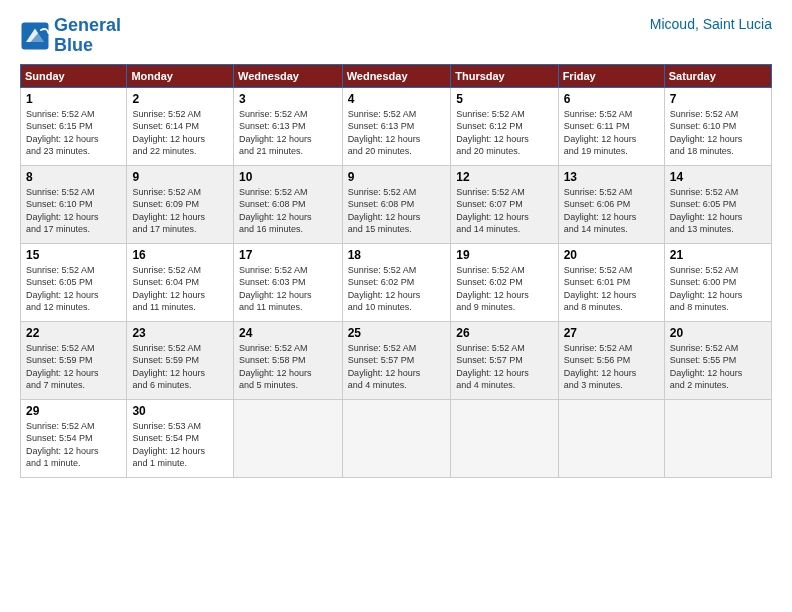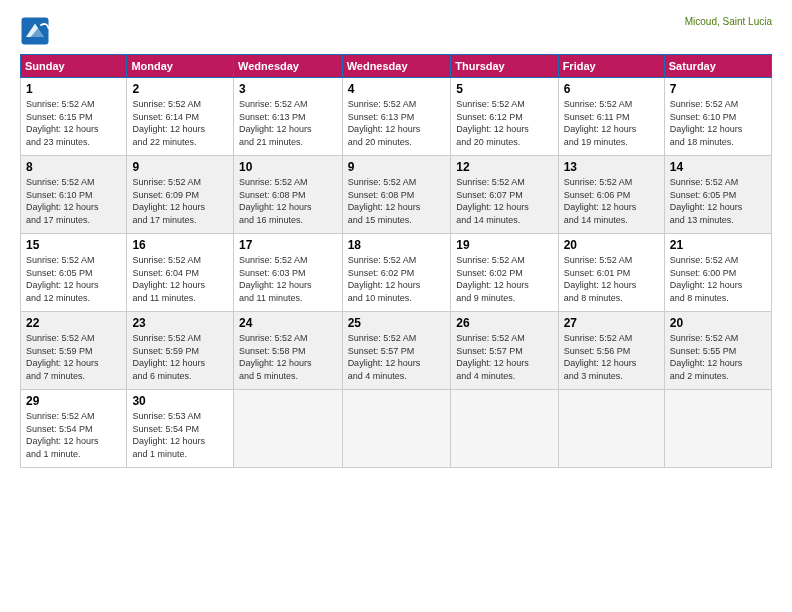--- a/index.html
+++ b/index.html
@@ -42,30 +42,30 @@
     }
     .title-block {
       text-align: right;
     }
     .month-title {
       font-size: 28px;
       font-weight: bold;
       color: #222;
     }
     .location {
-      font-size: 10px;
-      color: #4d7c0f;
+      font-size: 14px;
+      color: #0369a1;
     }
     .calendar {
       width: 100%;
       border-collapse: collapse;
       font-size: 9.5px;
     }
     .calendar th {
-      background: #be185d;
+      background: #7f1d1d;
       color: #fff;
       padding: 5px 4px;
       text-align: left;
       font-size: 11px;
       font-weight: bold;
       border: 1px solid #1a6bb5;
     }
     .calendar td {
       border: 1px solid #ccc;
       padding: 4px 5px;
@@ -97,20 +97,24 @@
 
 <div class="page">
   <div class="header">
     <div class="logo">
       <svg class="logo-icon" viewBox="0 0 40 40">
         <rect x="2" y="2" width="36" height="36" rx="4" fill="#1a6bb5"></rect>
         <polygon points="8,28 20,10 32,28" fill="white" opacity="0.9"></polygon>
         <polygon points="14,28 26,14 32,28" fill="#1a6bb5" opacity="0.6"></polygon>
         <path d="M28,12 Q36,8 38,16" stroke="white" stroke-width="2.5" fill="none" stroke-linecap="round"></path>
       </svg>
+      <div class="logo-text">
+        <span>General</span><br>
+        <span style="color:#1a6bb5">Blue</span>
+      </div>
     </div>
     <div class="title-block">
       <div class="location">Micoud, Saint Lucia</div>
     </div>
   </div>
 
   <table class="calendar">
     <thead>
       <tr>
       <th>Sunday</th>

